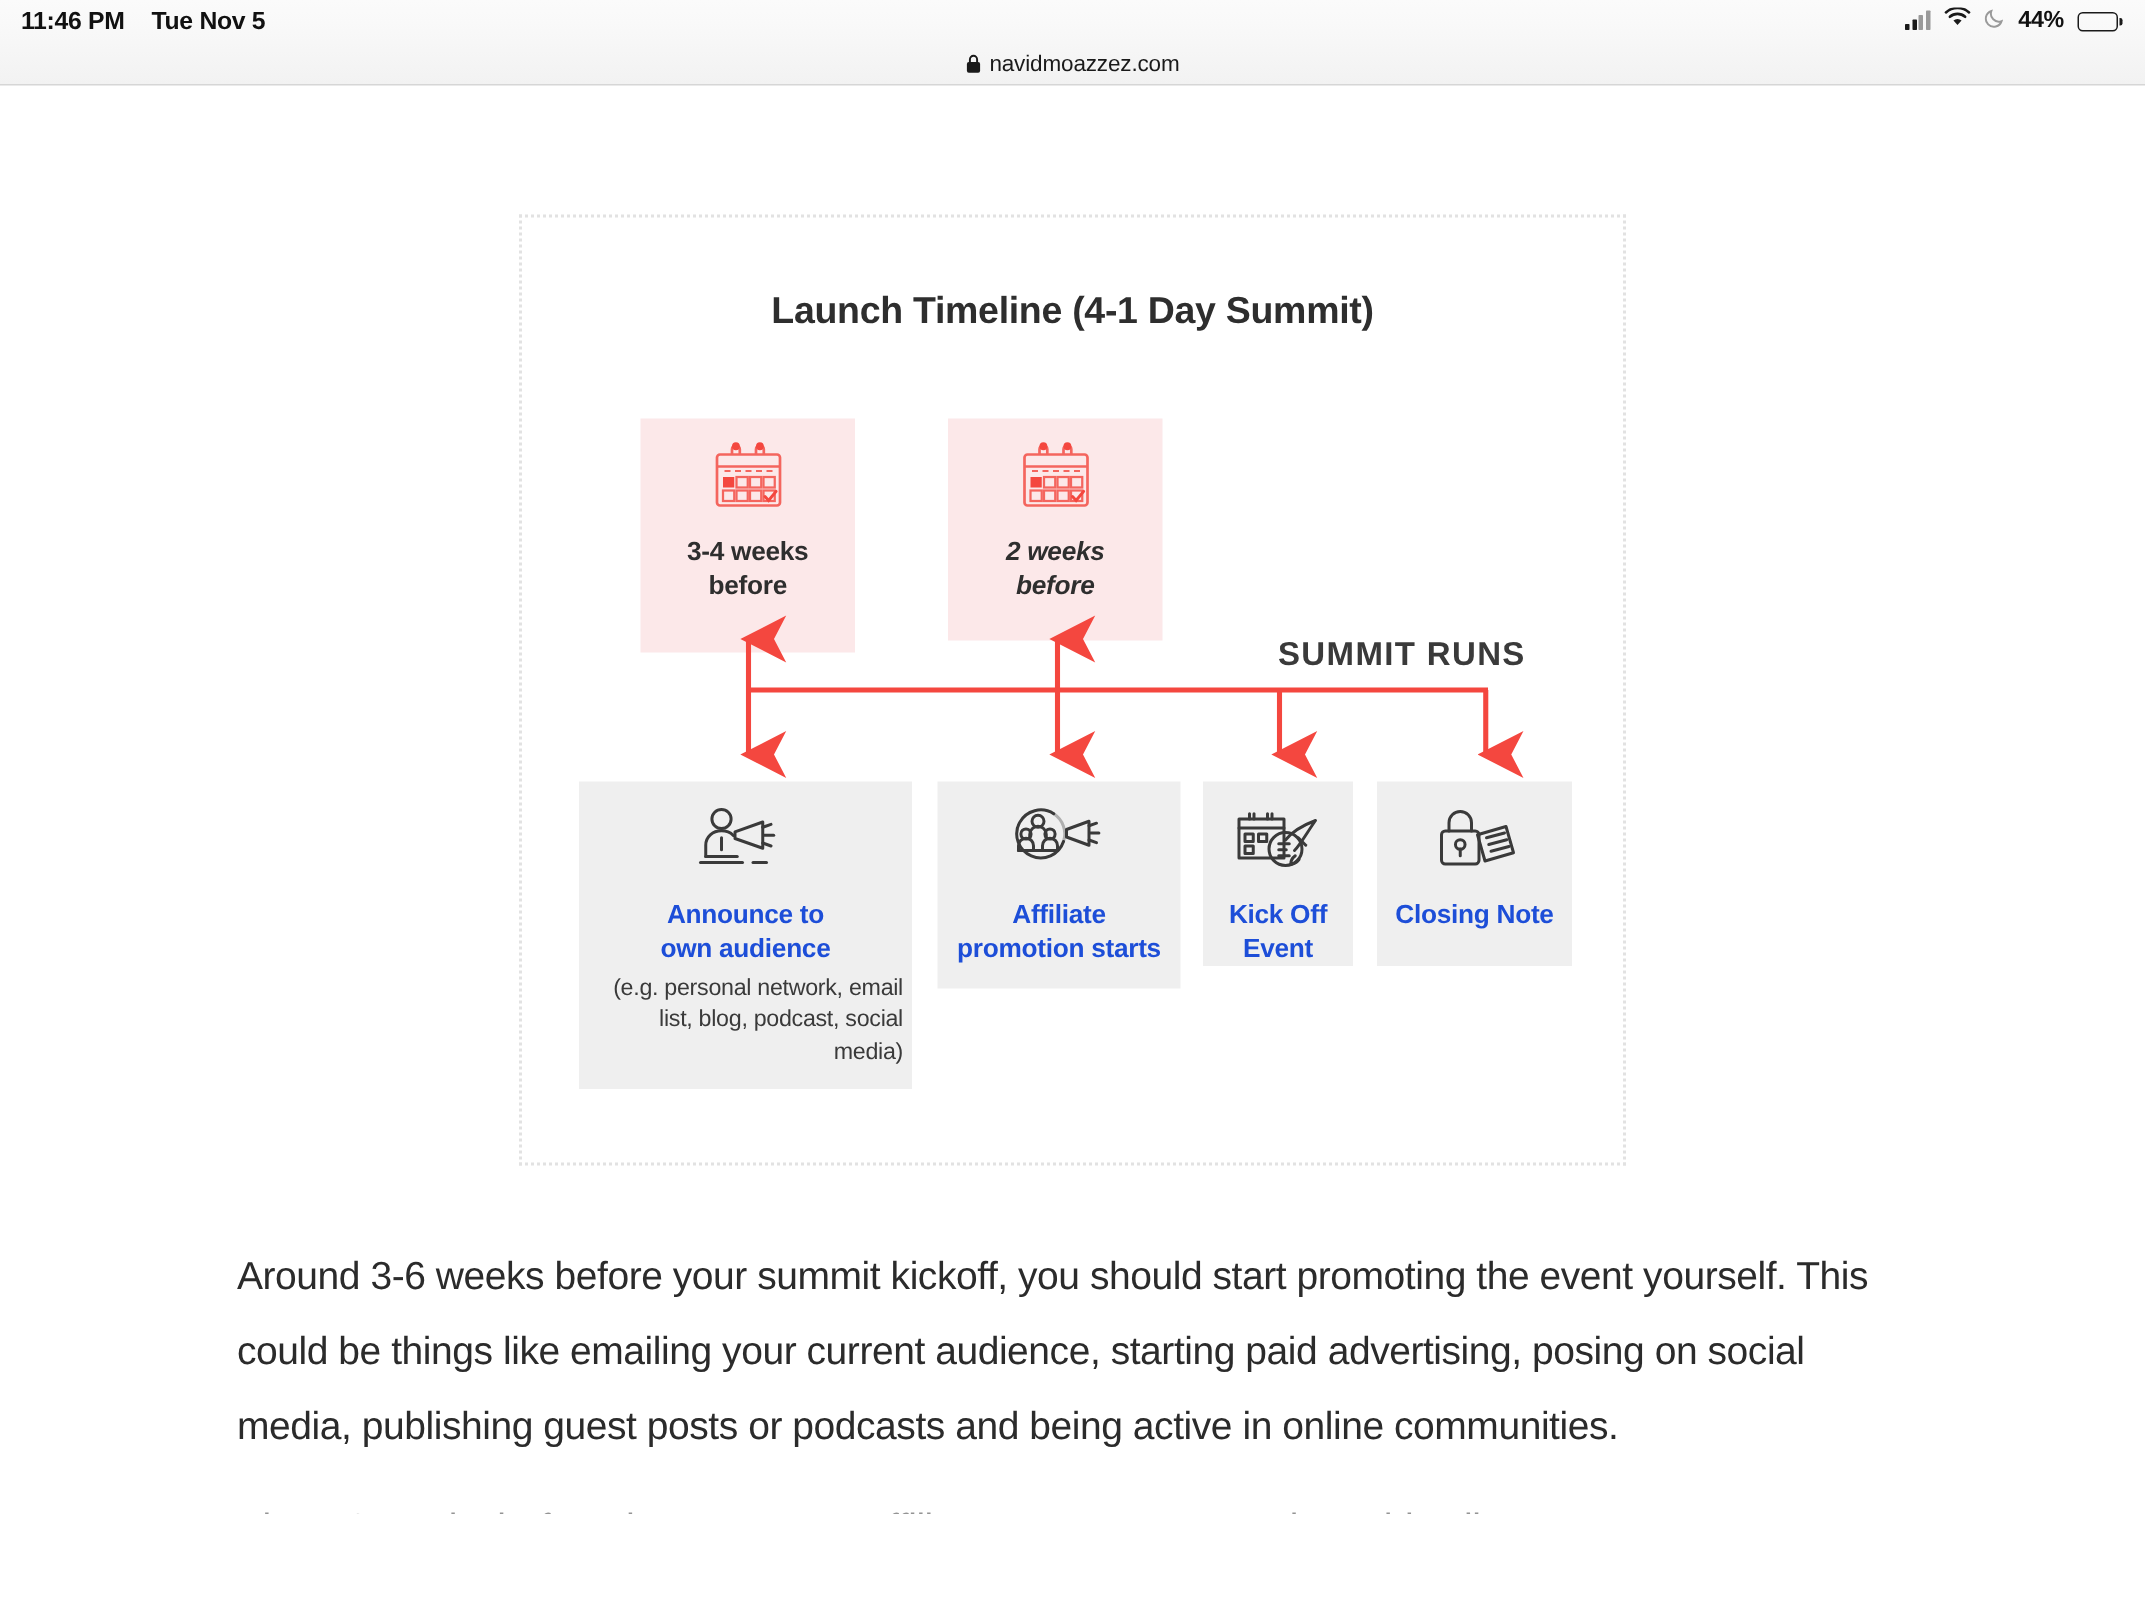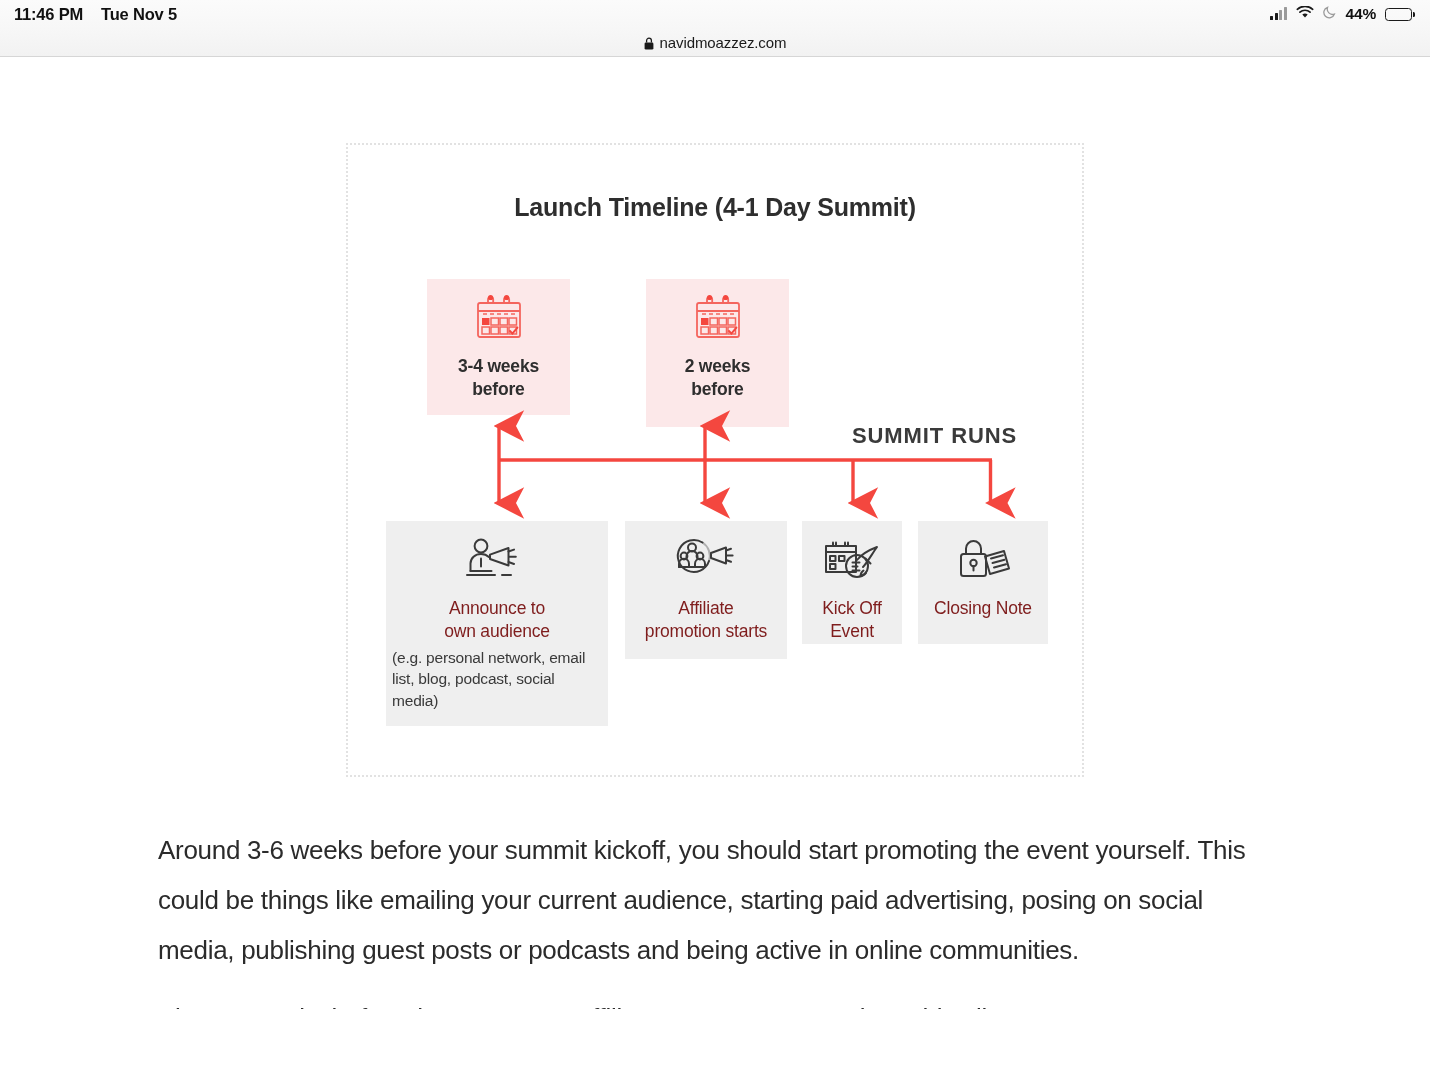--- a/index.html
+++ b/index.html
@@ -129,22 +129,22 @@
   }
 
   
   .pink-card {
     position: absolute;
     background: #fce8e9;
     display: flex;
     flex-direction: column;
     align-items: center;
   }
-  .pink-card.c1 { left: 79px;  top: 134px; width: 143px; height: 136px; }
-  .pink-card.c2 { left: 298px; top: 134px; width: 143px; height: 148px; }
+  .pink-card.c1 { left: 79px;  top: 134px; width: 143px; height: 156px; }
+  .pink-card.c2 { left: 284px; top: 134px; width: 143px; height: 148px; font-style: italic; }
 
   .pink-card .ico { margin-top: 14px; }
   .pink-card .lbl {
     margin-top: 8px;
     text-align: center;
     font-size: 17.5px;
     font-weight: bold;
     color: #2e2e2e;
     line-height: 1.3;
     letter-spacing: -0.2px;
@@ -174,28 +174,28 @@
   .gray-card.g1 { left: 38px;  top: 376px; width: 222px; height: 205px; }
   .gray-card.g2 { left: 277px; top: 376px; width: 162px; height: 138px; }
   .gray-card.g3 { left: 454px; top: 376px; width: 100px; height: 123px; }
   .gray-card.g4 { left: 570px; top: 376px; width: 130px; height: 123px; }
 
   .gray-card .ico { margin-top: 16px; }
   .gray-card .lbl {
     margin-top: 8px;
     text-align: center;
     font-size: 17.5px;
-    font-weight: normal;
-    color: #7f1d1d;
+    font-weight: bold;
+    color: #1d4ed8;
     line-height: 1.3;
     letter-spacing: -0.2px;
   }
   .gray-card .sub {
     margin-top: 4px;
-    text-align: left;
+    text-align: right;
     font-size: 15.5px;
     font-weight: normal;
     color: #3a3a3a;
     line-height: 1.4;
     letter-spacing: -0.2px;
     padding: 0 6px;
   }
 
   
   .article {

